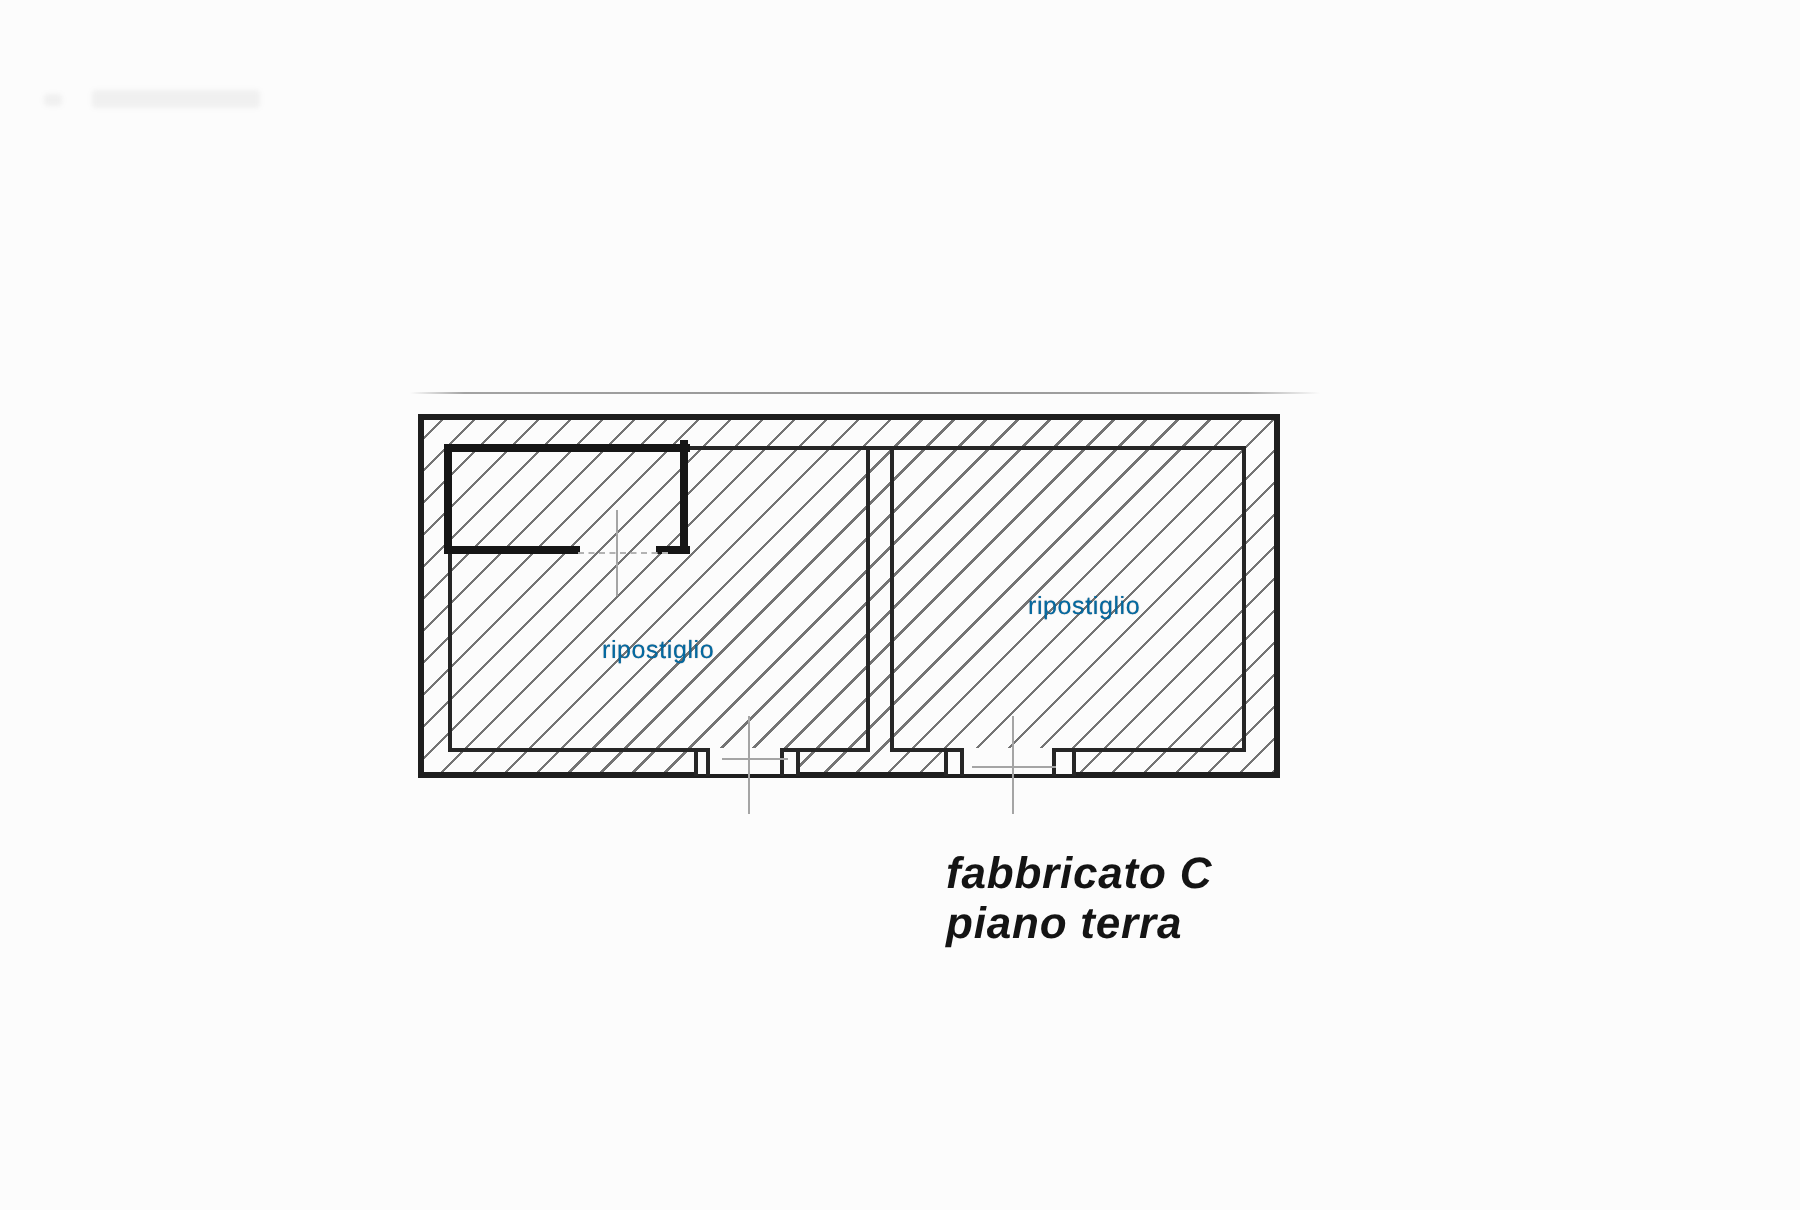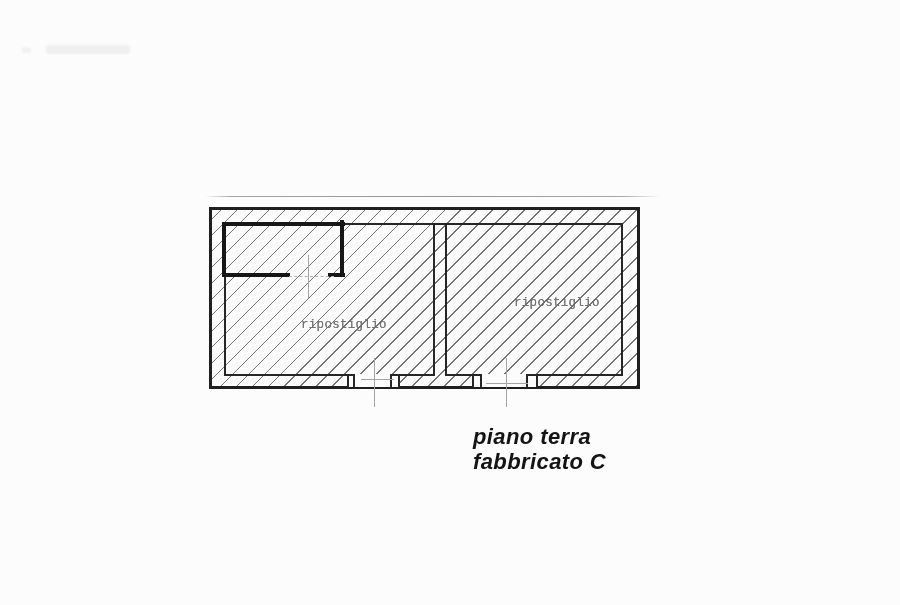--- a/index.html
+++ b/index.html
@@ -91,25 +91,24 @@
   .ax-closet-v { left: 99px;  top: 48px;  width: 1px;  height: 43px; }
   .ax-closet-h { left: 80px;  top: 69px;  width: 45px; }
   .ax-dl-v     { left: 165px; top: 151px; width: 1px;  height: 49px; }
   .ax-dl-h     { left: 152px; top: 172px; width: 33px; height: 1px; }
   .ax-dr-v     { left: 297px; top: 151px; width: 1px;  height: 49px; }
   .ax-dr-h     { left: 277px; top: 176px; width: 42px; height: 1px; }
 
   .room-label {
     position: absolute;
     font-size: 12.5px;
-    color: #737373;
+    color: #0369a1;
     letter-spacing: .3px;
     text-shadow: 0 0 .5px rgba(40,40,40,.55);
     white-space: nowrap;
-    font-family: Liberation Mono, monospace;
   }
   .room-label-left  { left: 301px; top: 318px; }
   .room-label-right { left: 514px; top: 296px; }
 
   .caption {
     position: absolute; left: 473px; top: 424px;
     font-size: 22px; line-height: 25px;
     font-weight: bold; font-style: italic;
     color: #141414;
     letter-spacing: .4px;
@@ -170,17 +169,17 @@
     <div class="axis ax-dl-v"></div>
     <div class="axis ax-dl-h"></div>
     <div class="axis ax-dr-v"></div>
     <div class="axis ax-dr-h"></div>
   </div>
 
   <div class="room-label room-label-left">ripostiglio</div>
   <div class="room-label room-label-right">ripostiglio</div>
 
   <div class="caption">
+    <div>fabbricato C</div>
     <div>piano terra</div>
-    <div>fabbricato C</div>
   </div>
 
 </div>
 
 </body></html>

